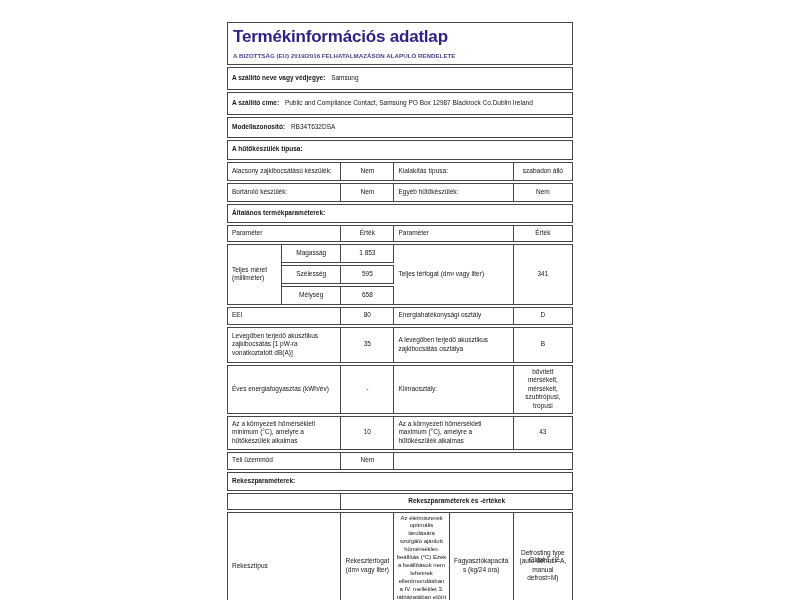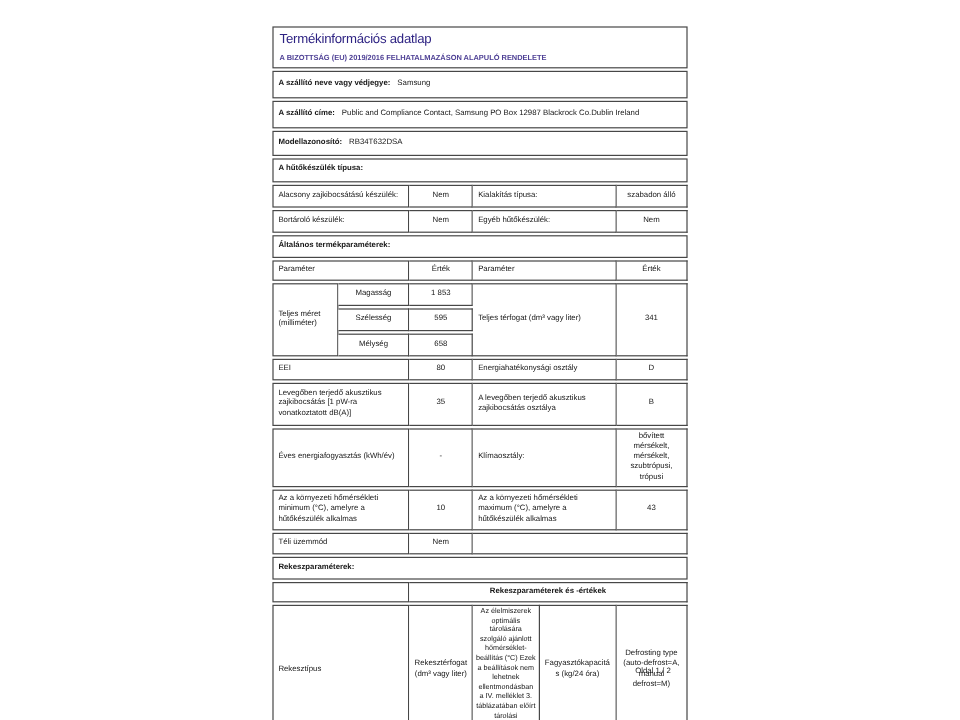--- a/index.html
+++ b/index.html
@@ -19,21 +19,21 @@
     border:1px solid var(--border,#474747);
     border-left:none;
     padding:2px 4px;vertical-align:middle;background:#fff;
     overflow:hidden;word-wrap:break-word;
   }
   td.bl{border-left:1px solid var(--border,#474747);}
   .b{font-weight:bold;}
   .c{text-align:center;}
   .small{font-size:6px;padding:2px 2px;}
   .title{
-    font-size:11px;font-weight:normal;color:var(--title,#2e2383);
+    font-size:17px;font-weight:bold;color:var(--title,#2e2383);
     letter-spacing:-0.2px;padding:1px 0 2px 1px;
   }
   .subtitle{
     font-size:6.2px;font-weight:bold;color:var(--subtitle,#4e4095);
     padding:2px 0 1px 1px;
   }
   .lbl{margin-right:4px;}
   .h17{height:17px}.h15{height:15px}.h14{height:14px}.h13{height:13px}
   .h12{height:12px}.h11{height:11px}.h30{height:30px}.h42{height:42px}.h28{height:28px}
   .footer{

